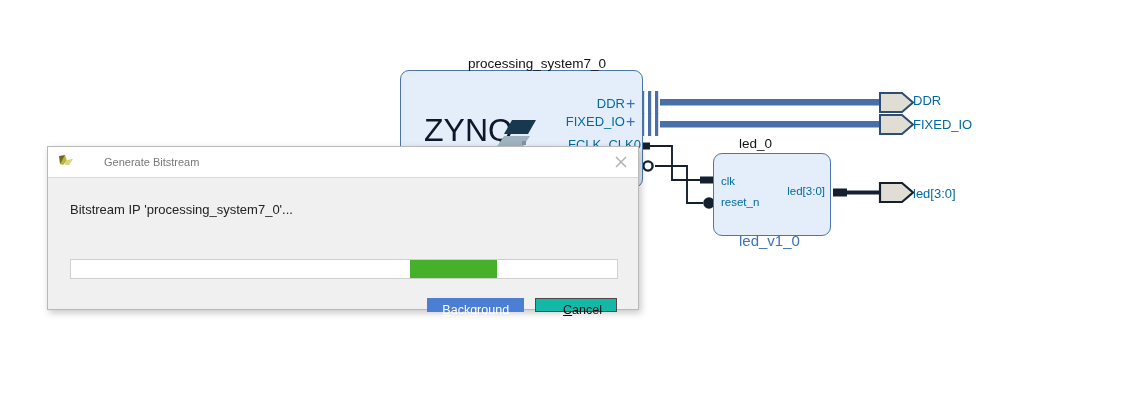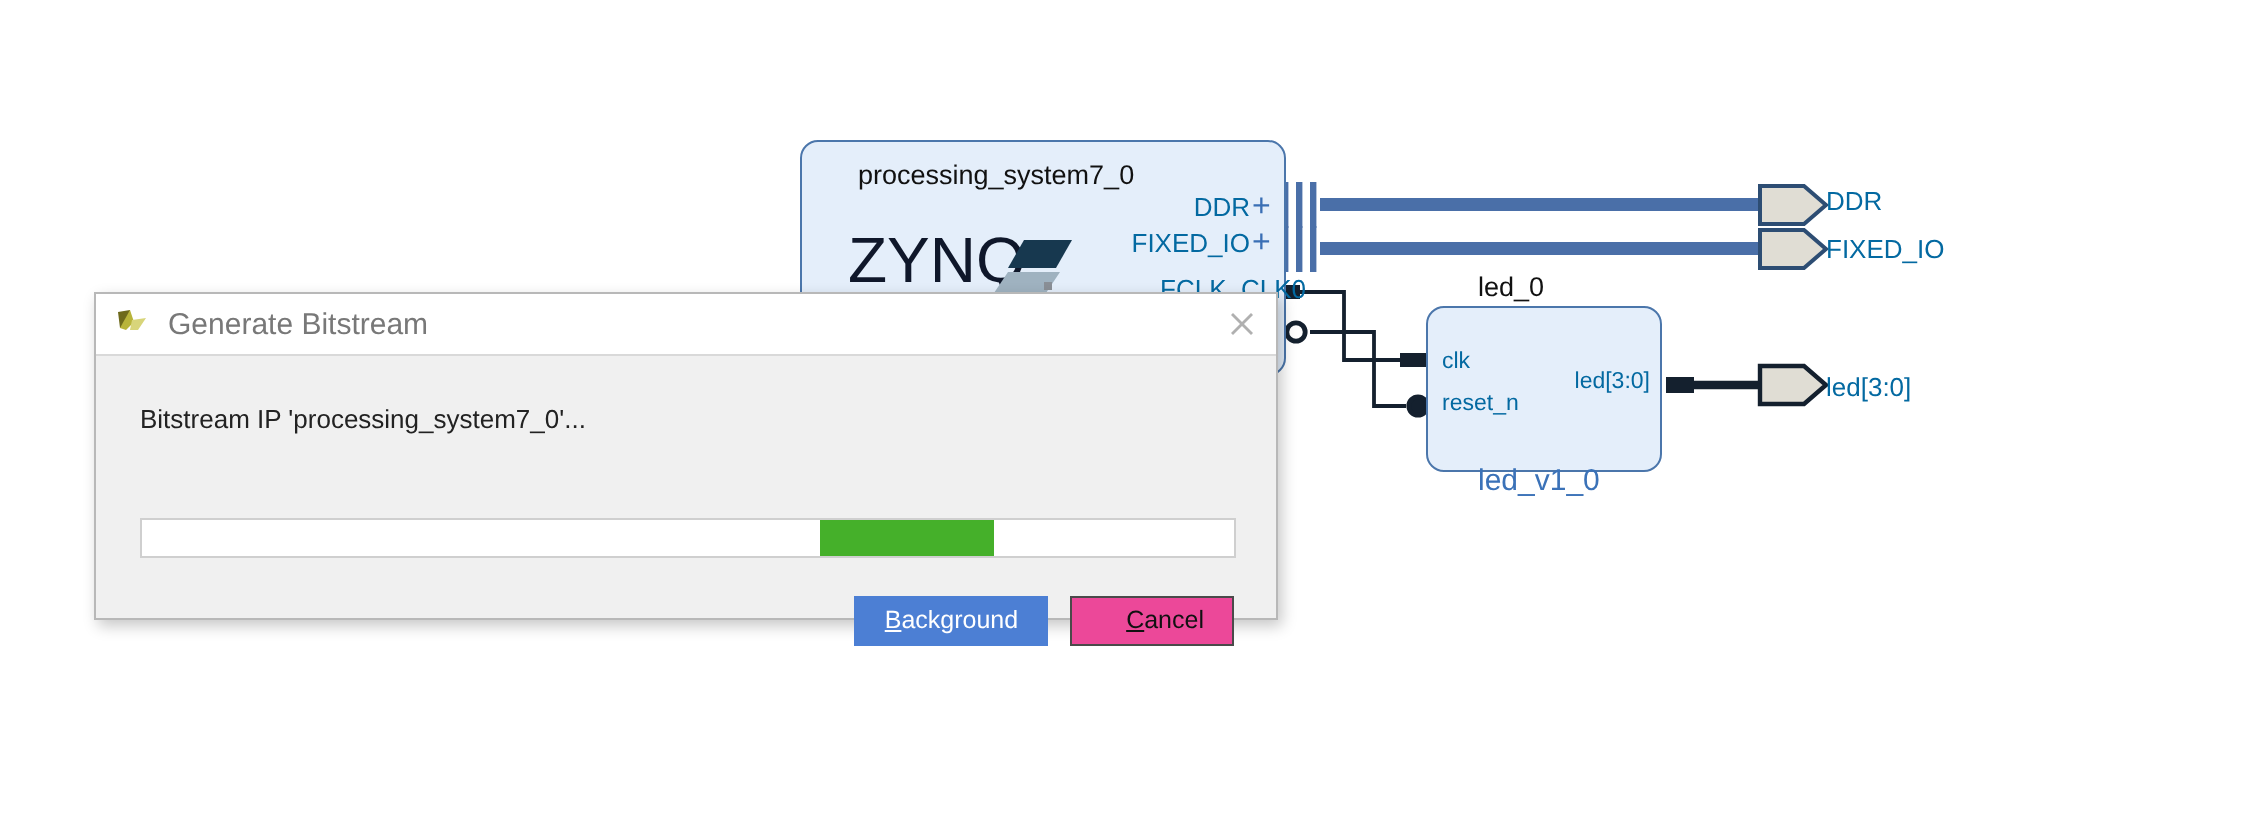--- a/index.html
+++ b/index.html
@@ -18,25 +18,25 @@
   .bd-label.small{font-size:11.5px;}
   .bd-block-name{font-size:13.5px;color:#111;}
   .bd-sub-name{font-size:15px;color:#3b72b8;}
 
   
   #ps7-block{
     position:absolute;left:400px;top:70px;width:243px;height:118px;
     background:#e4eefa;border:1.4px solid #4b76ab;border-radius:9px;
     box-sizing:border-box;
   }
-  #ps7-title{left:429px;top:56px;margin-top:24px;}
+  #ps7-title{left:468px;top:56px;}
   .ps7-port{position:absolute;right:0px;text-align:right;}
   #ps7-port-ddr{left:470px;top:96px;width:155px;}
   #ps7-port-fixedio{left:470px;top:114px;width:155px;}
-  #ps7-port-fclk{left:498px;top:137px;width:155px;}
+  #ps7-port-fclk{left:486px;top:137px;width:155px;}
 
   .plus{
     position:absolute;color:#3a6fb5;font-size:16px;line-height:1;
     font-family:"Liberation Sans",sans-serif;
   }
   #plus-ddr{left:626px;top:96px;}
   #plus-fixedio{left:626px;top:114px;}
 
   
   #zynq-logo{position:absolute;left:424px;top:112px;width:120px;height:42px;}
@@ -70,21 +70,21 @@
     background:#f0f0f0;border:1px solid #b8b8b8;
     box-shadow:2px 3px 7px rgba(0,0,0,0.22);
     box-sizing:border-box;
   }
   #dlg-titlebar{
     position:relative;height:30px;background:#ffffff;
     border-bottom:1px solid #d9d9d9;
     display:flex;align-items:center;
   }
   #dlg-icon{width:18px;height:18px;margin-left:9px;margin-right:9px;flex:0 0 auto;}
-  #dlg-title{font-size:15px;color:#787878;}
+  #dlg-title{font-size:11px;color:#787878;margin-left:20px;}
   #dlg-close{
     position:absolute;right:8px;top:6px;width:18px;height:18px;
     cursor:pointer;
   }
   #dlg-body{position:relative;height:132px;}
   #dlg-message{
     position:absolute;left:22px;top:24px;font-size:13px;color:#222;
     white-space:nowrap;
   }
   #progress-track{
@@ -93,21 +93,21 @@
   }
   #progress-chunk{
     position:absolute;left:340px;top:0px;width:90px;height:18px;
     background:#45b02a;
   }
   #dlg-buttons{
     position:absolute;right:21px;top:120px;display:flex;gap:11px;
   }
   .btn{
     font-size:12.5px;font-family:"Liberation Sans",sans-serif;
-    height:25px;line-height:23px;text-align:center;
+    height:14px;line-height:23px;text-align:center;
     box-sizing:border-box;cursor:pointer;padding:0 14px;
   }
   #btn-background{
     background:#4c7fd4;color:#ffffff;border:1px solid #4c7fd4;min-width:86px;
   }
   #btn-cancel{
     background:#ffffff;color:#111111;border:1px solid #4a4a4a;min-width:66px;
   }
   .ul{text-decoration:underline;}
 </style>
@@ -210,16 +210,16 @@
 
   <div id="dlg-body">
     <div id="dlg-message">Bitstream IP 'processing_system7_0'...</div>
 
     <div id="progress-track" style="background: rgb(255, 255, 255);">
       <div id="progress-chunk" style="left: 338.52px; width: 87.36px; background: rgb(69, 176, 42);"></div>
     </div>
 
     <div id="dlg-buttons">
       <div class="btn" id="btn-background" style="background: rgb(76, 127, 212);"><span class="ul">B</span><span>ackground</span></div>
-      <div class="btn" id="btn-cancel" style="background: #ec4899; padding-left: 27px;"><span class="ul">C</span><span>ancel</span></div>
+      <div class="btn" id="btn-cancel" style="background: #14b8a6; padding-left: 27px;"><span class="ul">C</span><span>ancel</span></div>
     </div>
   </div>
 </div>
 
 </body></html>

